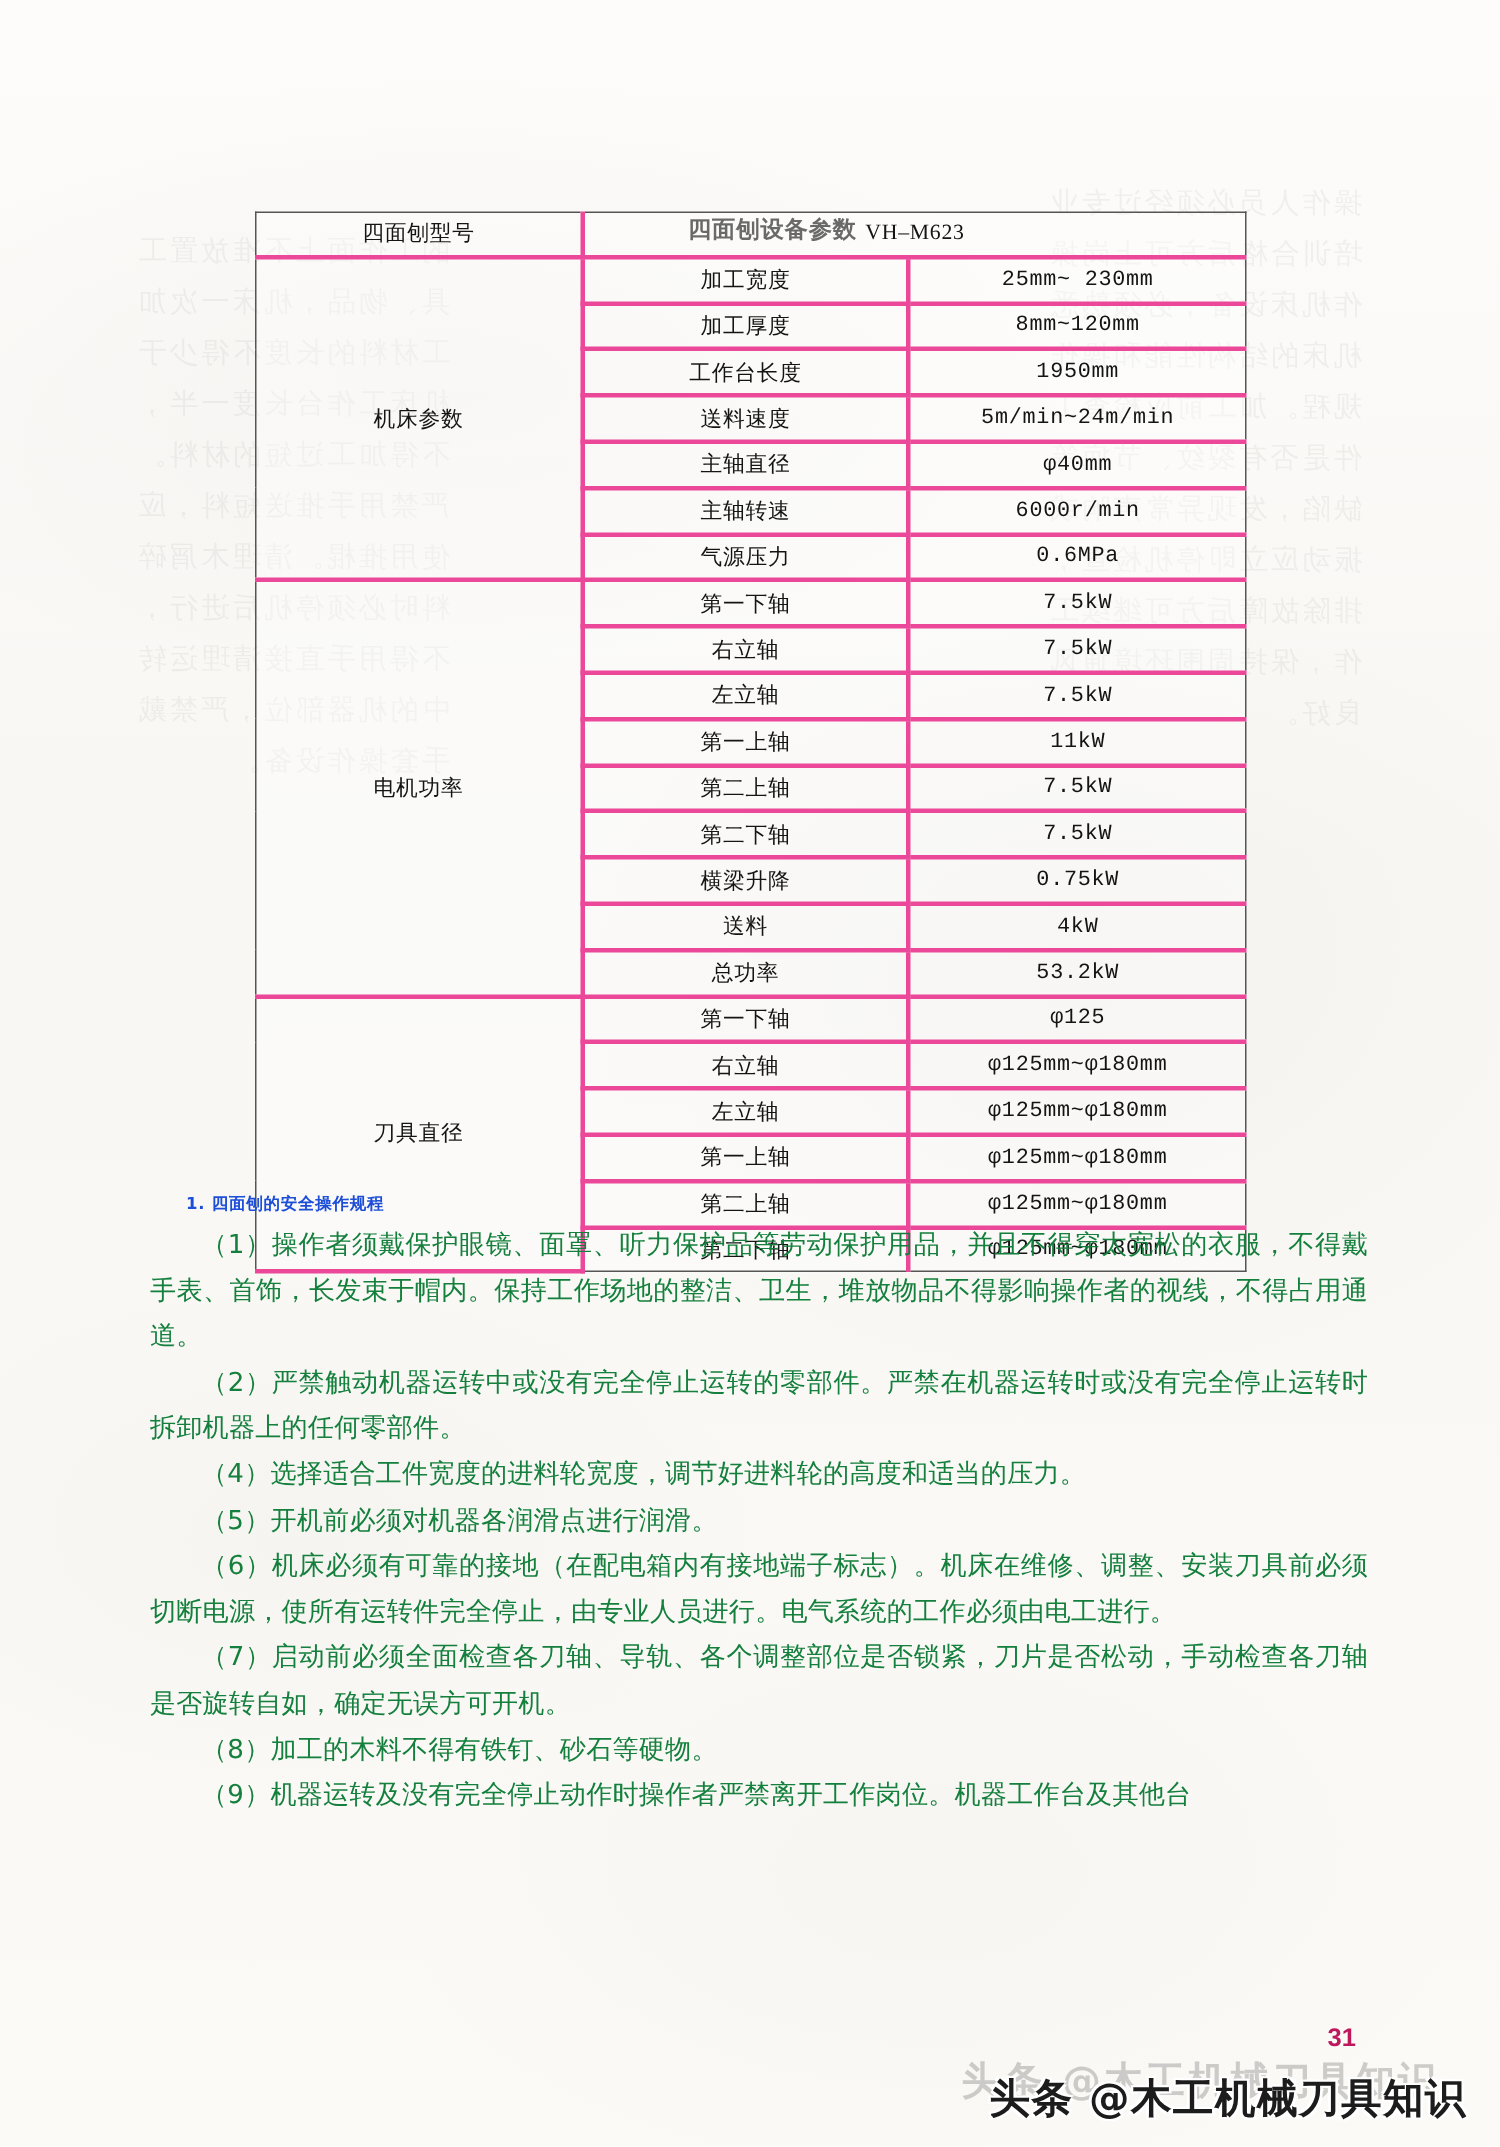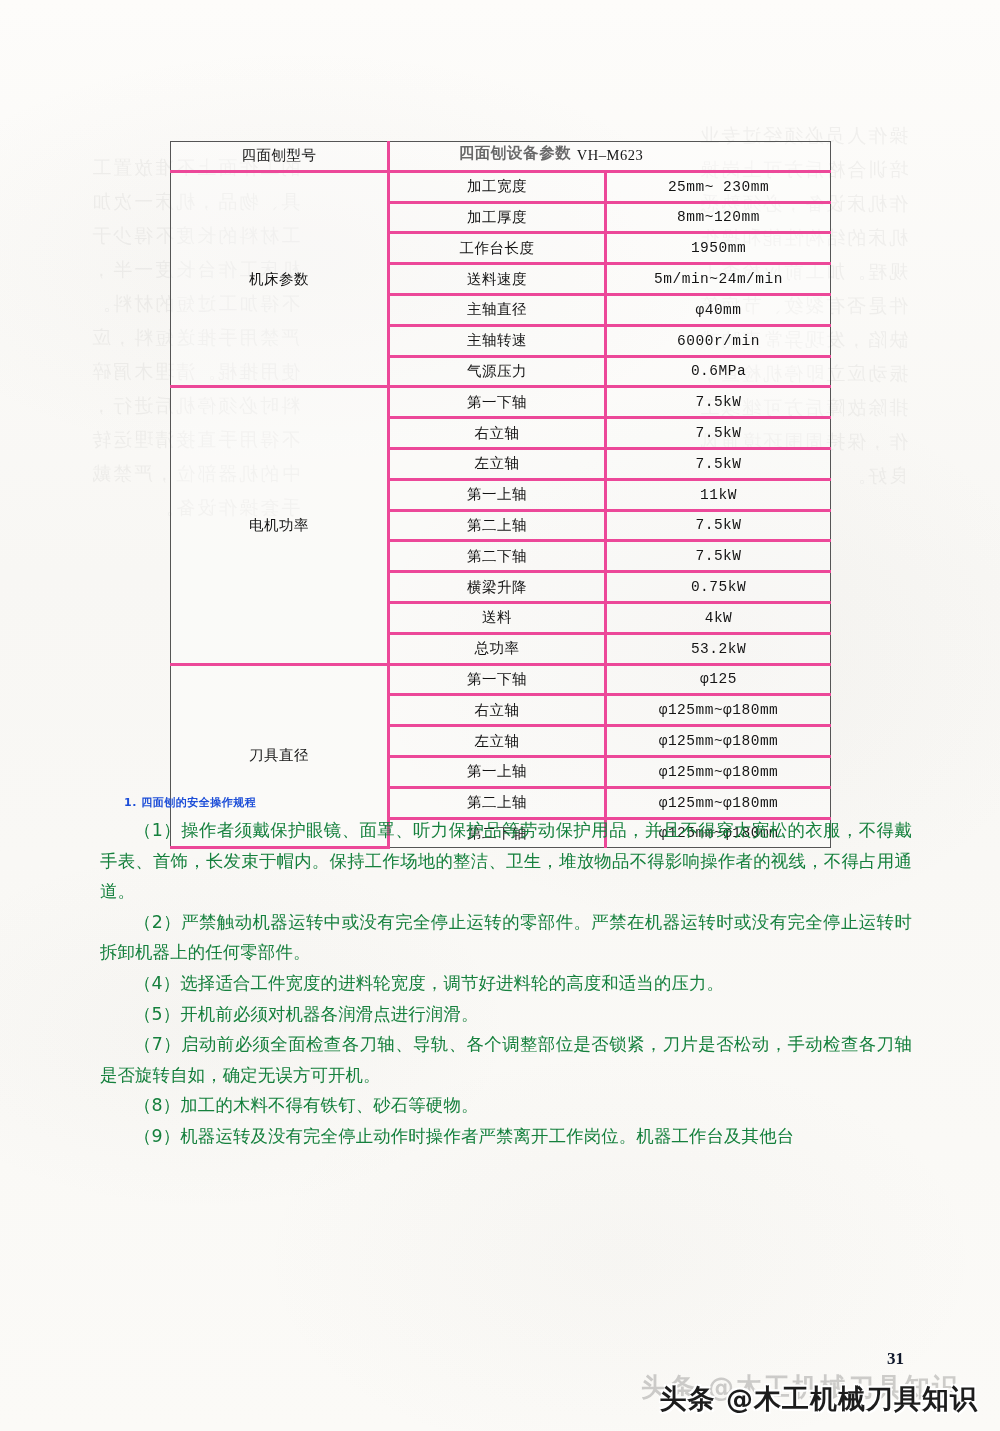--- a/index.html
+++ b/index.html
@@ -133,22 +133,22 @@
     color: #15803d;
   }
 
   
   .page-number {
     position: absolute;
     right: 96px;
     top: 1349px;
     font-size: 17px;
     font-weight: bold;
-    font-family: Liberation Serif, serif;
-    color: #0f172a;
+    font-family: Liberation Sans, sans-serif;
+    color: #be185d;
   }
   .watermark {
     position: absolute;
     right: 22px;
     top: 1381px;
     font-size: 27px;
     font-weight: bold;
     letter-spacing: 1px;
     color: #1c1c1c;
     text-shadow:
@@ -292,20 +292,21 @@
       </tr>
     </tbody>
   </table>
 
   <div class="body-block">
     <div class="sec-heading">1. 四面刨的安全操作规程</div>
     <p class="para">（1）操作者须戴保护眼镜、面罩、听力保护品等劳动保护用品，并且不得穿太宽松的衣服，不得戴手表、首饰，长发束于帽内。保持工作场地的整洁、卫生，堆放物品不得影响操作者的视线，不得占用通道。</p>
     <p class="para">（2）严禁触动机器运转中或没有完全停止运转的零部件。严禁在机器运转时或没有完全停止运转时拆卸机器上的任何零部件。</p>
     <p class="para">（4）选择适合工件宽度的进料轮宽度，调节好进料轮的高度和适当的压力。</p>
     <p class="para">（5）开机前必须对机器各润滑点进行润滑。</p>
+    <p class="para">（6）机床必须有可靠的接地（在配电箱内有接地端子标志）。机床在维修、调整、安装刀具前必须切断电源，使所有运转件完全停止，由专业人员进行。电气系统的工作必须由电工进行。</p>
     <p class="para">（7）启动前必须全面检查各刀轴、导轨、各个调整部位是否锁紧，刀片是否松动，手动检查各刀轴是否旋转自如，确定无误方可开机。</p>
     <p class="para">（8）加工的木料不得有铁钉、砂石等硬物。</p>
     <p class="para">（9）机器运转及没有完全停止动作时操作者严禁离开工作岗位。机器工作台及其他台</p>
   </div>
 
   <div class="page-number">31</div>
   <div class="wm-ghost">头条 @木工机械刀具知识</div>
   <div class="watermark">头条 @木工机械刀具知识</div>
 
 </div>

